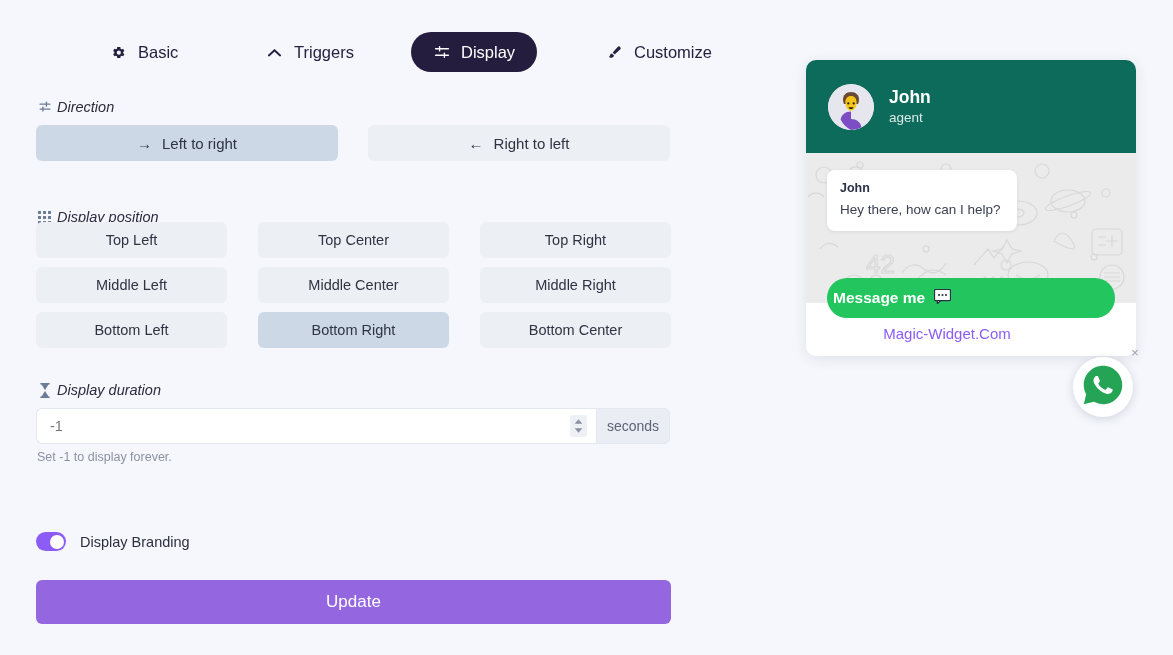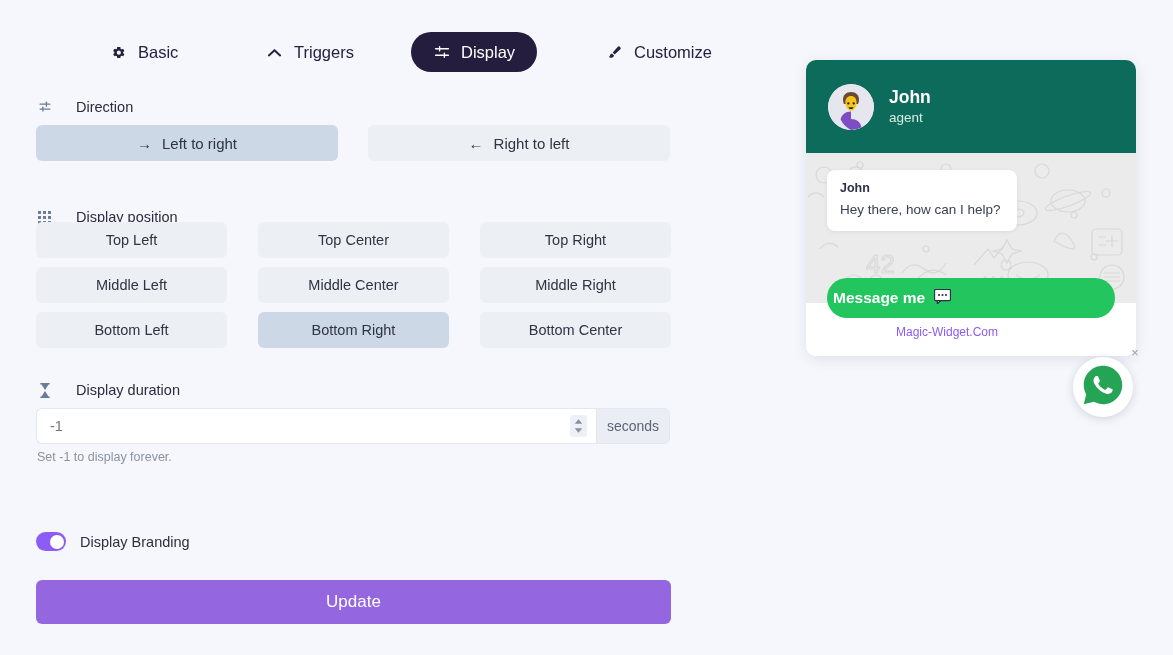--- a/index.html
+++ b/index.html
@@ -27,22 +27,22 @@
   .tab.is-active { background: #241d3d; color: #ffffff; }
   .tab-ico { display: inline-flex; width: 17px; height: 17px; align-items: center; justify-content: center; }
   .tab-ico svg { display: block; }
   #tab-basic  { position: absolute; left: 44px; }
   #tab-triggers { position: absolute; left: 200px; }
   #tab-display  { position: absolute; left: 367px; }
   #tab-customize{ position: absolute; left: 540px; }
 
   
   .sec-label {
-    display: flex; align-items: center; gap: 24px;
-    color: #2d2b3d; font-size: 14.5px;
+    display: flex; align-items: center; gap: 5px;
+    color: #2d2b3d; font-size: 14.5px; font-style: italic;
   }
   .sec-ico { width: 15px; height: 15px; display: inline-flex; align-items: center; justify-content: center; color: #6b7c96; }
   .sec-ico svg { display: block; }
 
   #lbl-direction { position: absolute; left: 37px; top: 99px; }
   #lbl-position  { position: absolute; left: 37px; top: 196px; margin-top: 13px; }
   #lbl-duration  { position: absolute; left: 37px; top: 382px; }
 
   
   .opt {
@@ -144,21 +144,21 @@
   .w-foot { height: 53px; background: #ffffff; }
   #btn-message {
     position: absolute; left: 21px; top: 218px; width: 288px; height: 40px;
     background: #22c55e; border: none; border-radius: 20px;
     color: #ffffff; font-size: 15.5px; font-weight: bold; cursor: pointer;
     display: flex; align-items: center; justify-content: flex-start; gap: 9px;
     font-family: "Liberation Sans", sans-serif;
   }
   #brand-link {
     position: absolute; left: 0; top: 265px; width: 282px; text-align: center;
-    font-size: 12px; color: #8b5cf6; cursor: pointer; text-decoration: none;
+    font-size: 15px; color: #8b5cf6; cursor: pointer; text-decoration: none;
   }
 
   
   .fab-wrap { position: absolute; left: 1073px; top: 357px; width: 62px; height: 62px; }
   #fab-whatsapp {
     position: absolute; left: 0; top: 0; width: 60px; height: 60px;
     border-radius: 50%; background: #ffffff; cursor: pointer;
     box-shadow: 0 2px 10px rgba(25,35,60,.16);
     display: flex; align-items: center; justify-content: center;
   }

